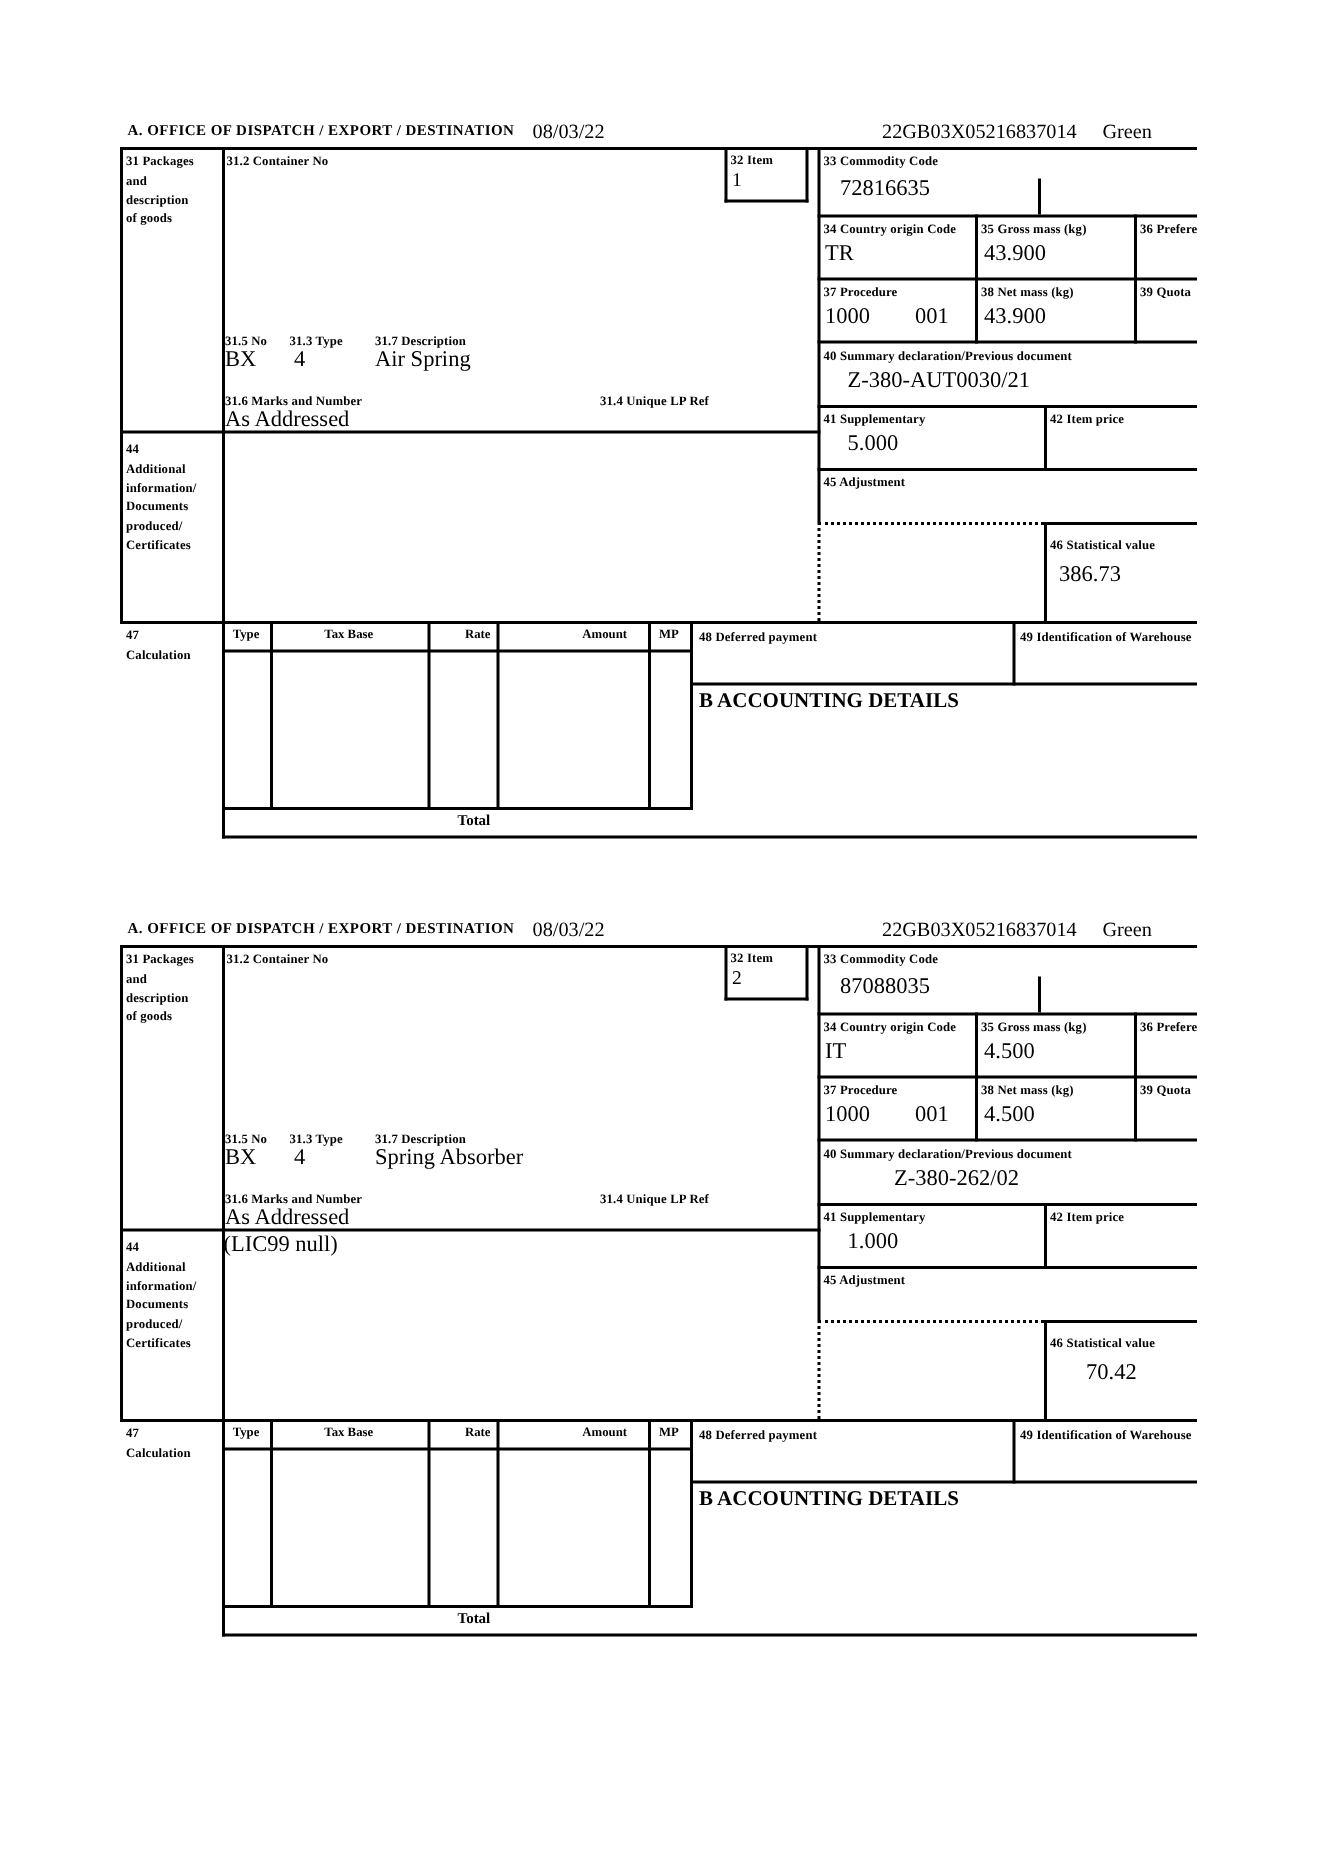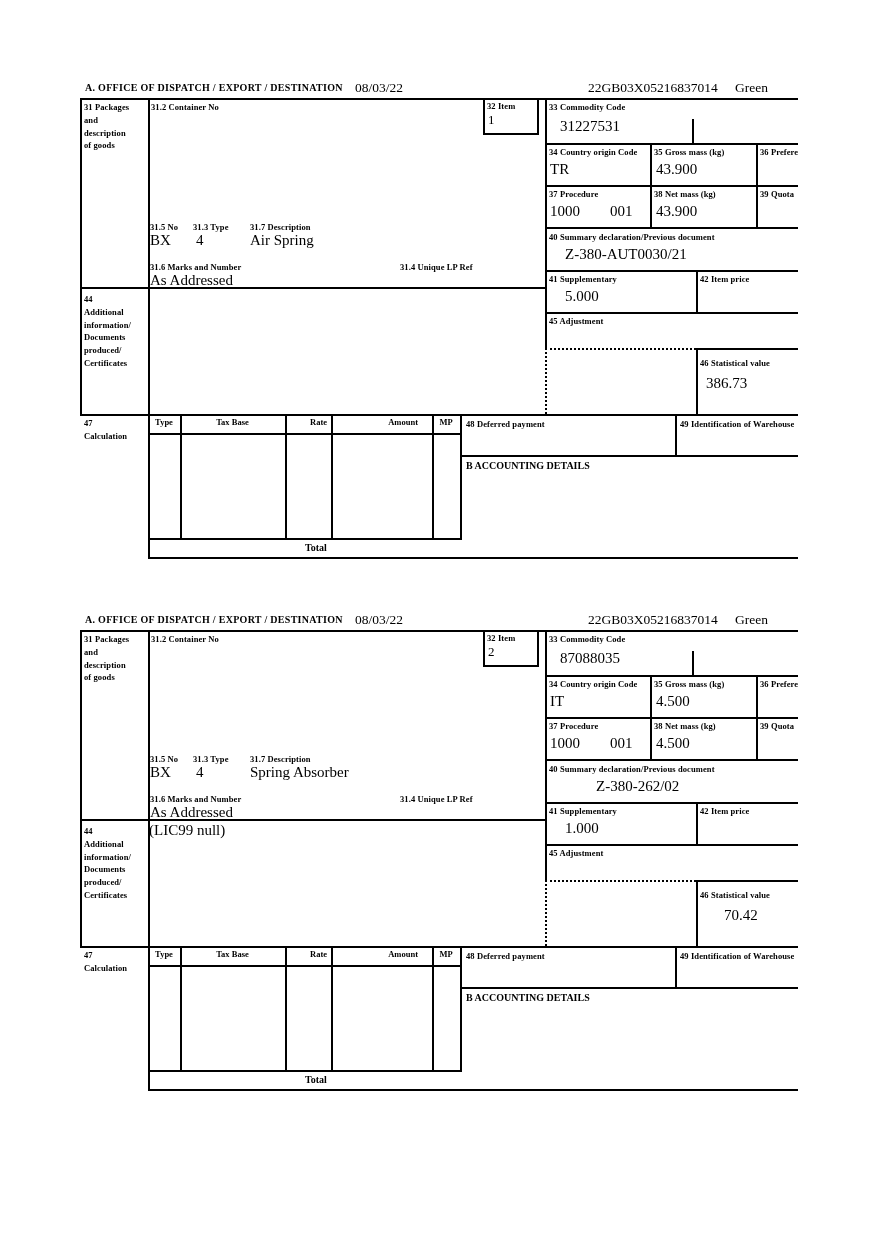--- a/index.html
+++ b/index.html
@@ -10,21 +10,21 @@
   .vl{position:absolute;width:2px;background:#000;}
   .hd{position:absolute;height:0;border-top:2px dotted #000;background:none;}
   .vd{position:absolute;width:0;border-left:2px dotted #000;background:none;}
   .lbl{position:absolute;font-weight:bold;font-size:8.5px;line-height:1.5;
        white-space:pre-line;letter-spacing:0.1px;}
   .val{position:absolute;font-size:15px;white-space:nowrap;}
   .val-sm{position:absolute;font-size:13px;white-space:nowrap;}
   .hdr{position:absolute;font-weight:bold;font-size:10px;letter-spacing:0.3px;white-space:nowrap;}
   .hdrval{position:absolute;font-size:13.5px;white-space:nowrap;}
   .colhdr{position:absolute;font-weight:bold;font-size:8.5px;top:342px;white-space:nowrap;}
-  .acct{position:absolute;font-weight:bold;font-size:10px;white-space:nowrap;}
+  .acct{position:absolute;font-weight:bold;font-size:14px;white-space:nowrap;}
   .tot{position:absolute;font-weight:bold;font-size:10px;white-space:nowrap;}
 </style>
 </head>
 <body>
 
 <div class="doc">
 
   <section class="sec" style="top:75px">
     <span class="hdr" style="left:85px;top:7px">A.  OFFICE OF DISPATCH / EXPORT / DESTINATION</span>
     <span class="hdrval" style="left:355px;top:5px">08/03/22</span>
@@ -102,21 +102,21 @@
     <span class="colhdr" style="left:180px;width:105px;text-align:center">Tax Base</span>
     <span class="colhdr" style="left:285px;width:42px;text-align:right">Rate</span>
     <span class="colhdr" style="left:331px;width:87px;text-align:right">Amount</span>
     <span class="colhdr" style="left:432px;width:28px;text-align:center">MP</span>
     <span class="lbl" style="left:466px;top:343px">48 Deferred payment</span>
     <span class="lbl" style="left:680px;top:343px">49 Identification of Warehouse</span>
     <span class="acct" style="left:466px;top:385px">B ACCOUNTING DETAILS</span>
     <span class="tot" style="left:305px;top:467px">Total</span>
 
     <span class="val-sm" style="left:488px;top:37px">1</span>
-    <span class="val" style="left:560px;top:43px">31227531</span>
+    <span class="val" style="left:560px;top:43px">72816635</span>
     <span class="val" style="left:550px;top:86px">TR</span>
     <span class="val" style="left:656px;top:86px">43.900</span>
     <span class="val" style="left:550px;top:128px">1000</span>
     <span class="val" style="left:610px;top:128px">001</span>
     <span class="val" style="left:656px;top:128px">43.900</span>
     <span class="val" style="left:565px;top:171px">Z-380-AUT0030/21</span>
     <span class="val" style="left:565px;top:213px">5.000</span>
     <span class="val" style="left:706px;top:300px">386.73</span>
     <span class="val" style="left:150px;top:157px">BX</span>
     <span class="val" style="left:196px;top:157px">4</span>

